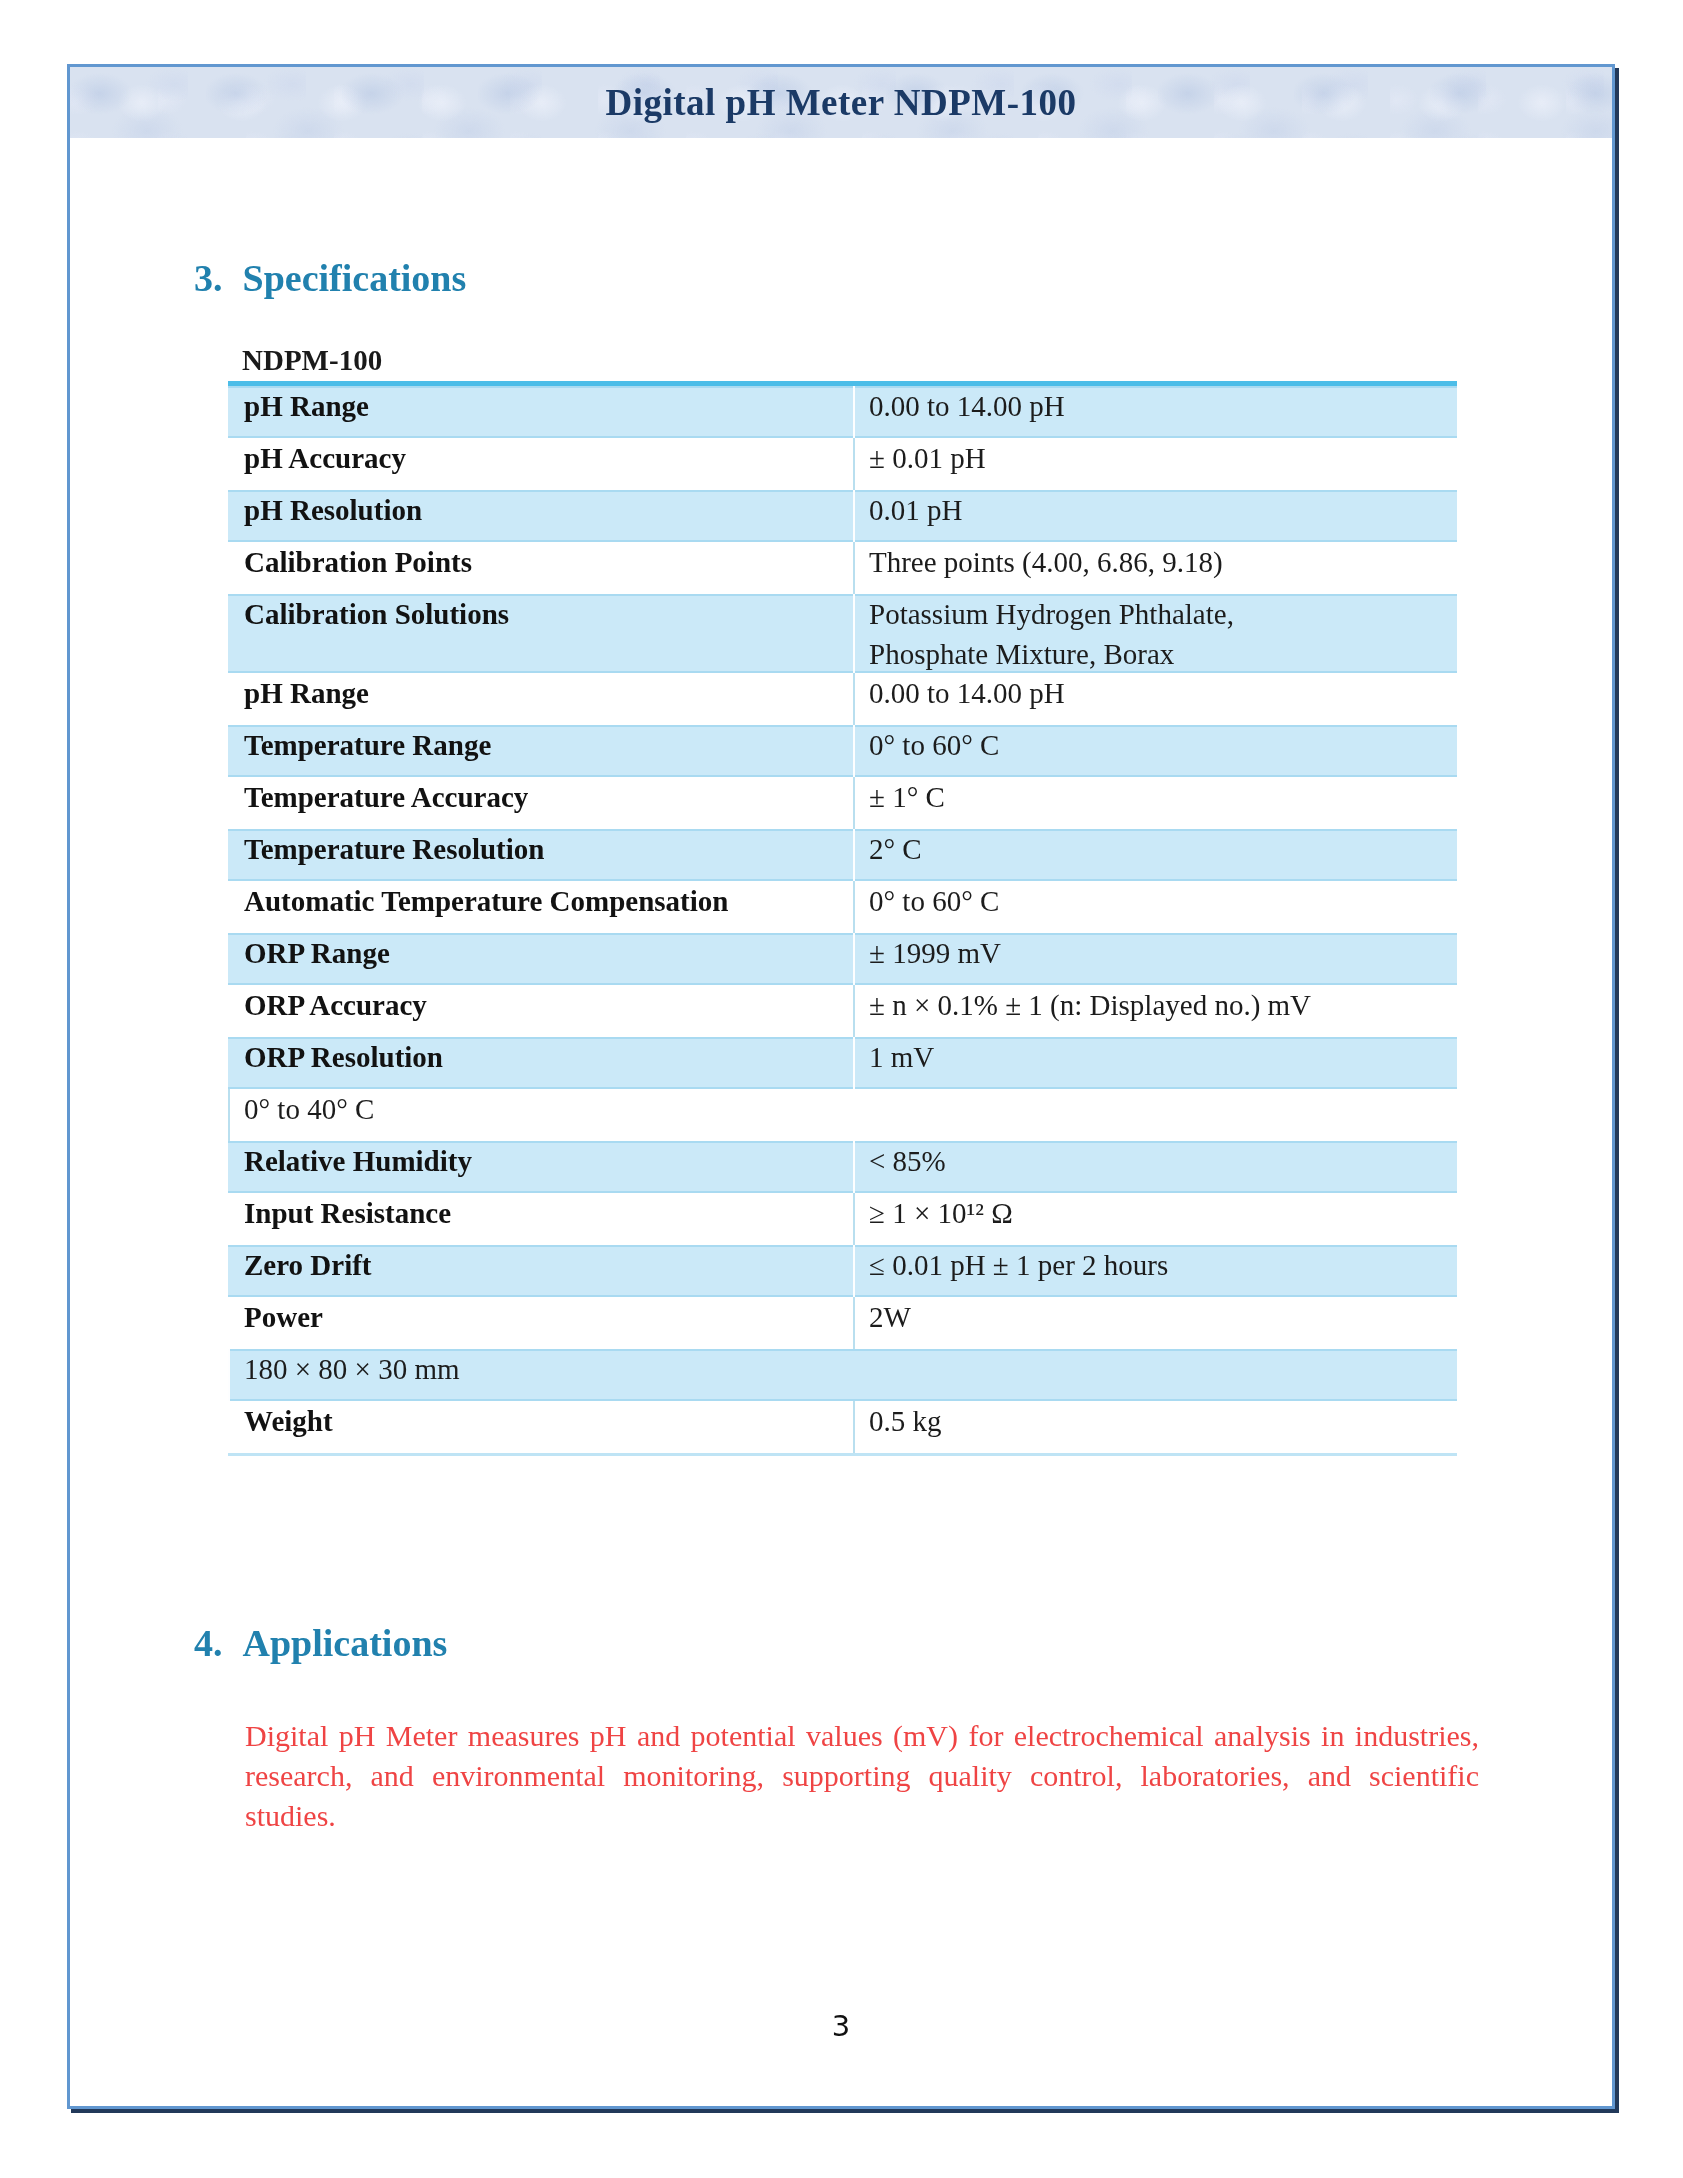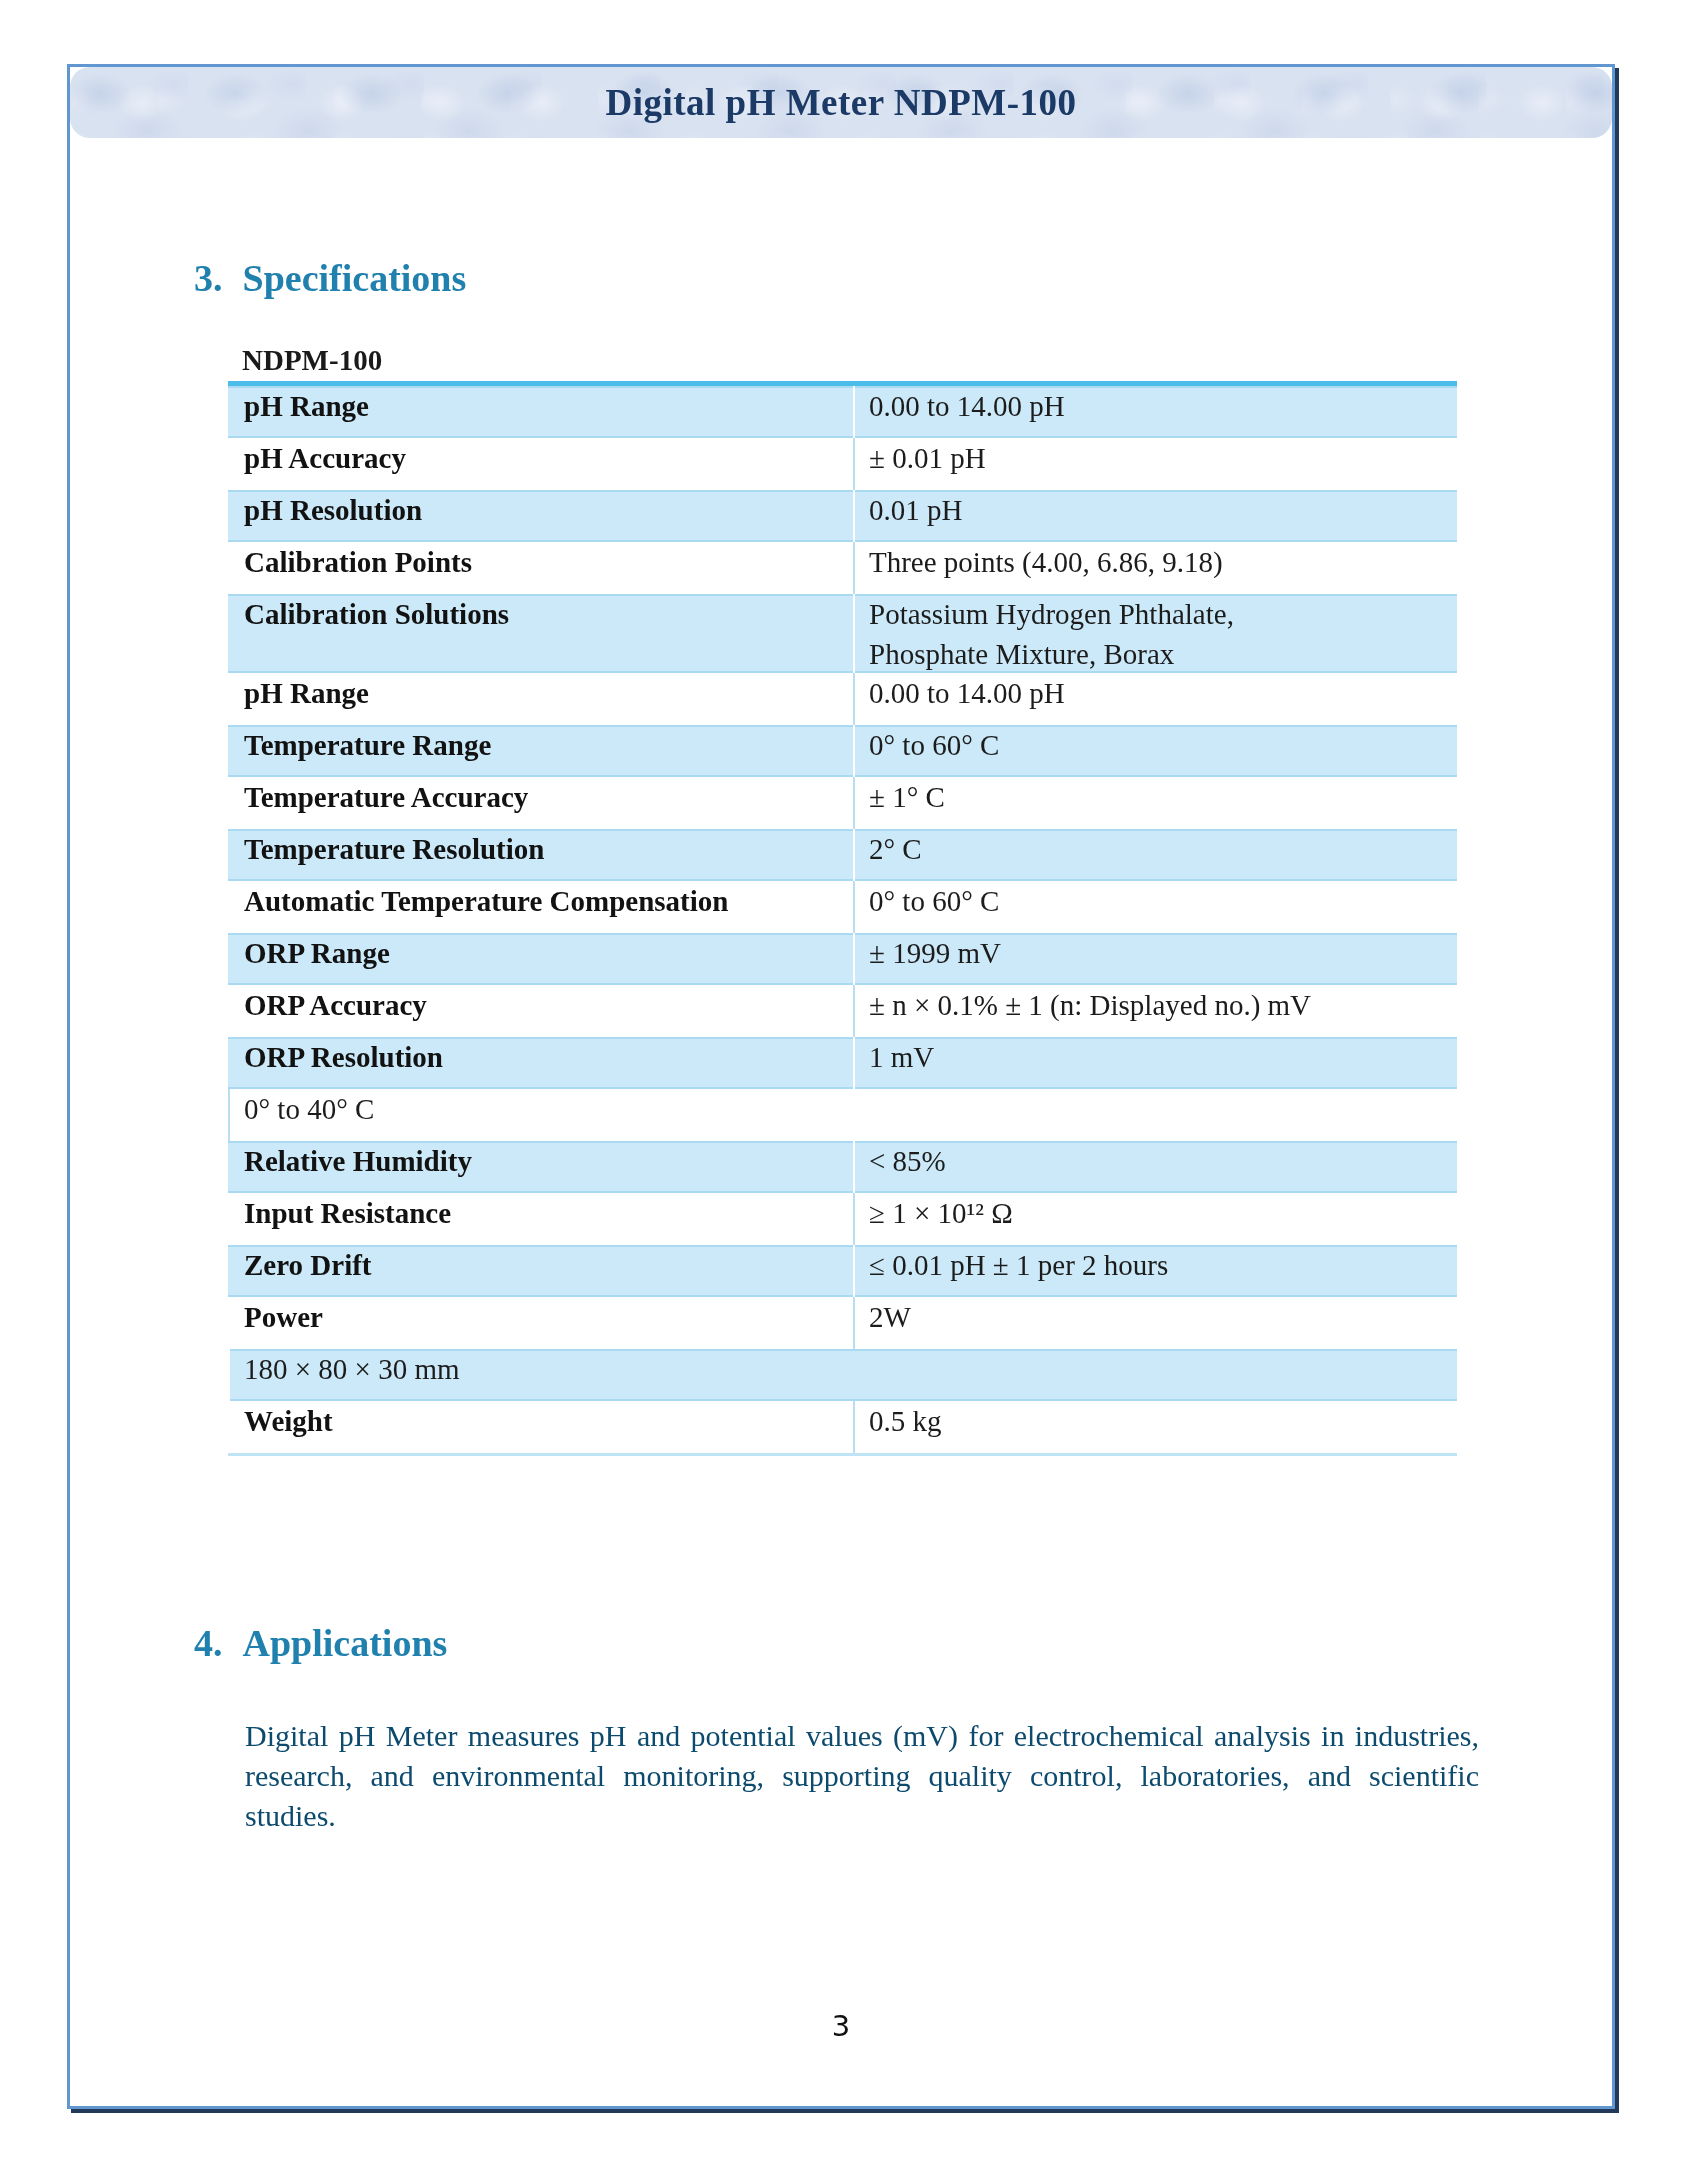--- a/index.html
+++ b/index.html
@@ -18,21 +18,20 @@
   .banner{
     height:71px;display:flex;align-items:center;justify-content:center;
     background-color:#d9e2f0;
     background-image:
       radial-gradient(ellipse 46px 30px at 22% 38%, rgba(185,201,228,0.60), transparent 70%),
       radial-gradient(ellipse 34px 26px at 72% 62%, rgba(233,238,248,0.90), transparent 72%),
       radial-gradient(ellipse 51px 34px at 48% 78%, rgba(197,210,233,0.55), transparent 70%),
       radial-gradient(ellipse 40px 24px at 88% 26%, rgba(209,219,238,0.80), transparent 72%),
       radial-gradient(ellipse 30px 22px at 8% 70%, rgba(226,232,245,0.85), transparent 72%);
     background-size:136px 70px, 100px 58px, 161px 82px, 118px 66px, 88px 47px;
-    border-radius:20px;
   }
   .banner-title{
     font-size:37px;font-weight:bold;color:#1b3a66;letter-spacing:0.5px;
   }
   .section-heading{
     margin:0;font-weight:bold;font-size:38px;color:#2181ae;line-height:42px;
   }
   .section-heading .num{display:inline-block;margin-right:20px;}
   #spec-heading{margin-top:119px;margin-left:124px;}
   #apps-heading{margin-top:166px;margin-left:124px;}
@@ -50,21 +49,21 @@
     background:#cbe9f8;
     box-shadow:inset 0 2px 0 #a9daf1, inset 0 -2px 0 #a9daf1;
   }
   .cell{box-sizing:border-box;overflow:hidden;white-space:pre-line;}
   .cell.label{width:625px;padding-left:16px;font-weight:bold;color:#121212;}
   .cell.value{flex:1;padding-left:14px;border-left:2px solid #b9dfef;color:#1c1c1c;}
   .row.shaded .cell.value{border-left-color:#fdfeff;}
 
   .para{
     margin:52px 14px 0 175px;width:1234px;
-    font-size:30px;line-height:40px;color:#0c4a6e;
+    font-size:30px;line-height:40px;color:#ef4444;
     text-align:justify;
   }
   .page-number{
     position:absolute;top:1942px;left:0;width:100%;text-align:center;
     font-family:"DejaVu Sans", sans-serif;font-size:29px;color:#111111;
   }
 </style>
 </head>
 <body>
 

